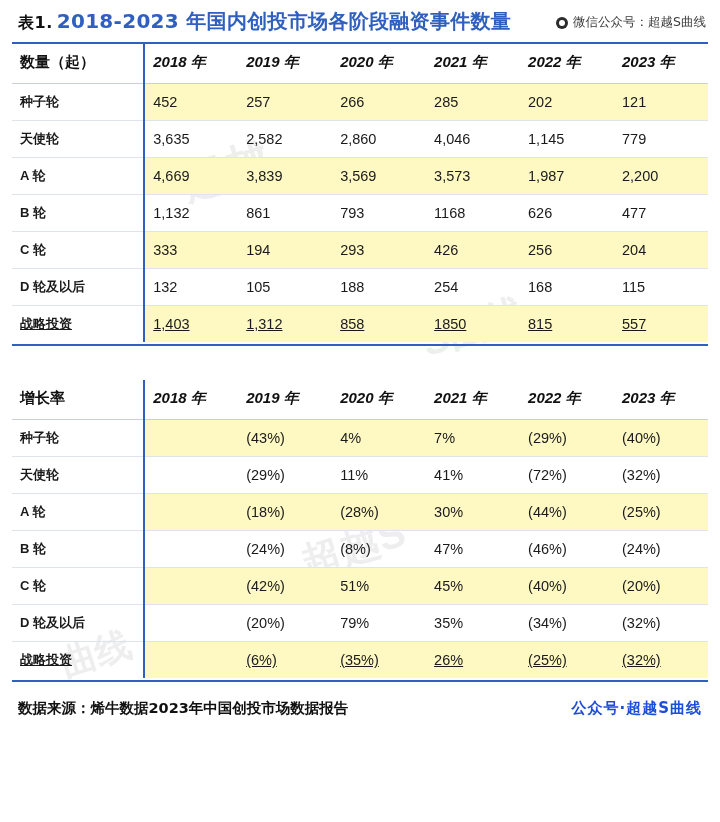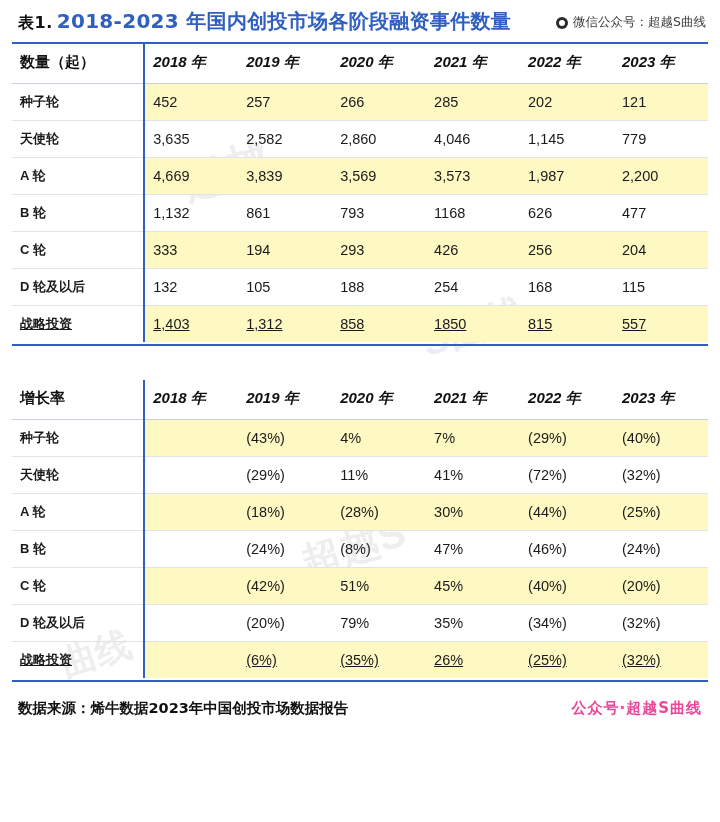--- a/index.html
+++ b/index.html
@@ -132,21 +132,21 @@
     padding: 9px 6px 4px 6px;
     font-family: "DejaVu Sans", sans-serif;
     font-weight: bold;
     font-size: 14.5px;
     color: #111;
     display: flex;
     justify-content: space-between;
     align-items: center;
   }
   .source-credit {
-    color: #ec4899;
+    color: #1d4ed8;
     font-weight: bold;
     font-size: 15px;
     letter-spacing: 1px;
   }
 
   
   .stamp {
     position: absolute;
     top: 14px;
     right: 14px;

